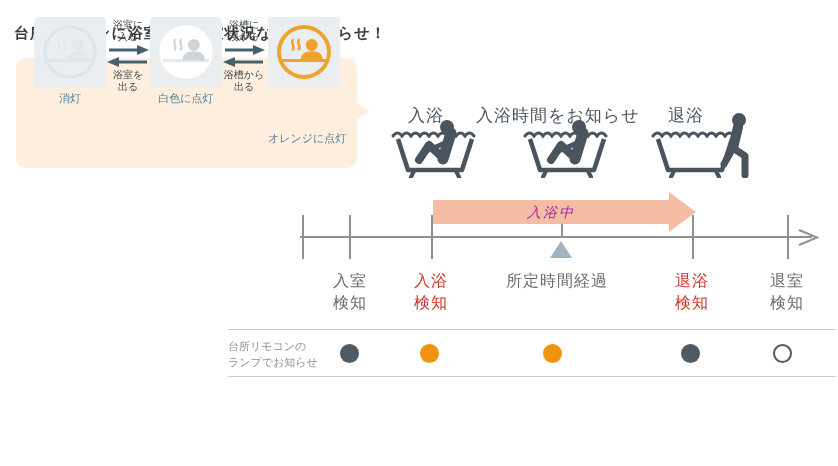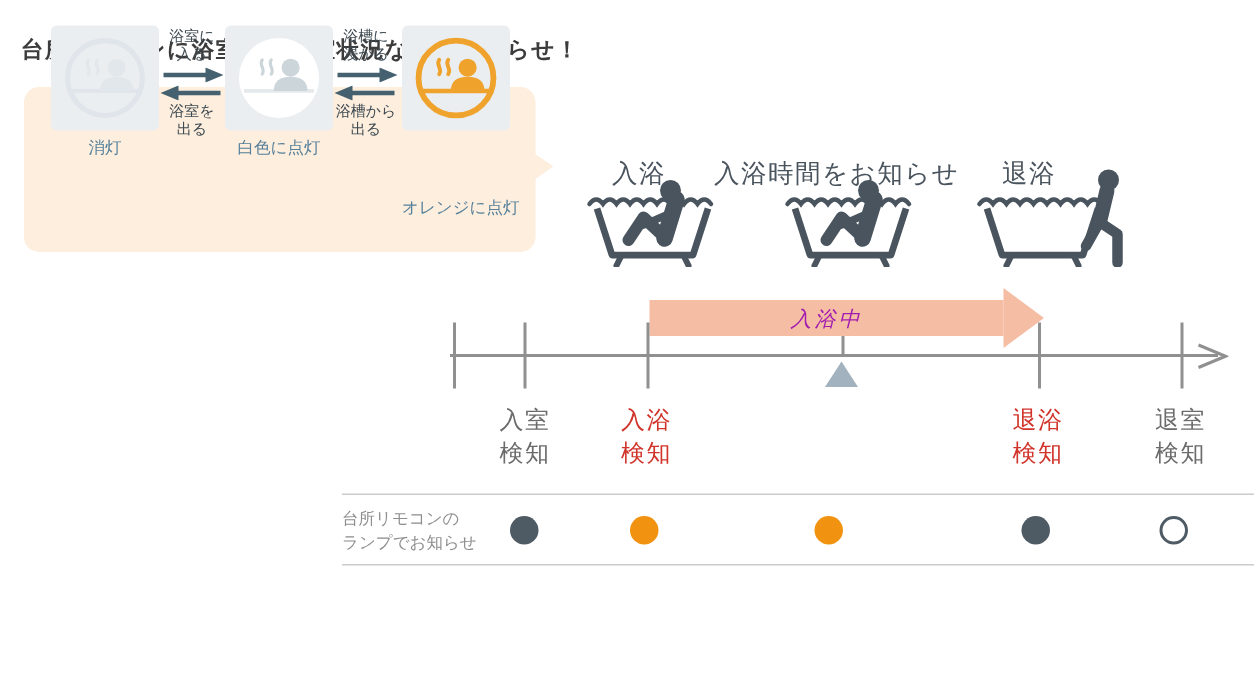--- a/index.html
+++ b/index.html
@@ -187,20 +187,23 @@
   <div class="abs tl-triangle"></div>
 
   <div class="abs event" style="left:302px;">
     <span>入室</span>
     <span>検知</span>
   </div>
   <div class="abs event red" style="left:383px;">
     <span>入浴</span>
     <span>検知</span>
   </div>
+  <div class="abs event wide" style="left:497px;">
+    <span>所定時間経過</span>
+  </div>
   <div class="abs event red" style="left:644px;">
     <span>退浴</span>
     <span>検知</span>
   </div>
   <div class="abs event" style="left:739px;">
     <span>退室</span>
     <span>検知</span>
   </div>
 
   <div class="abs divider" style="top:329px;"></div>

